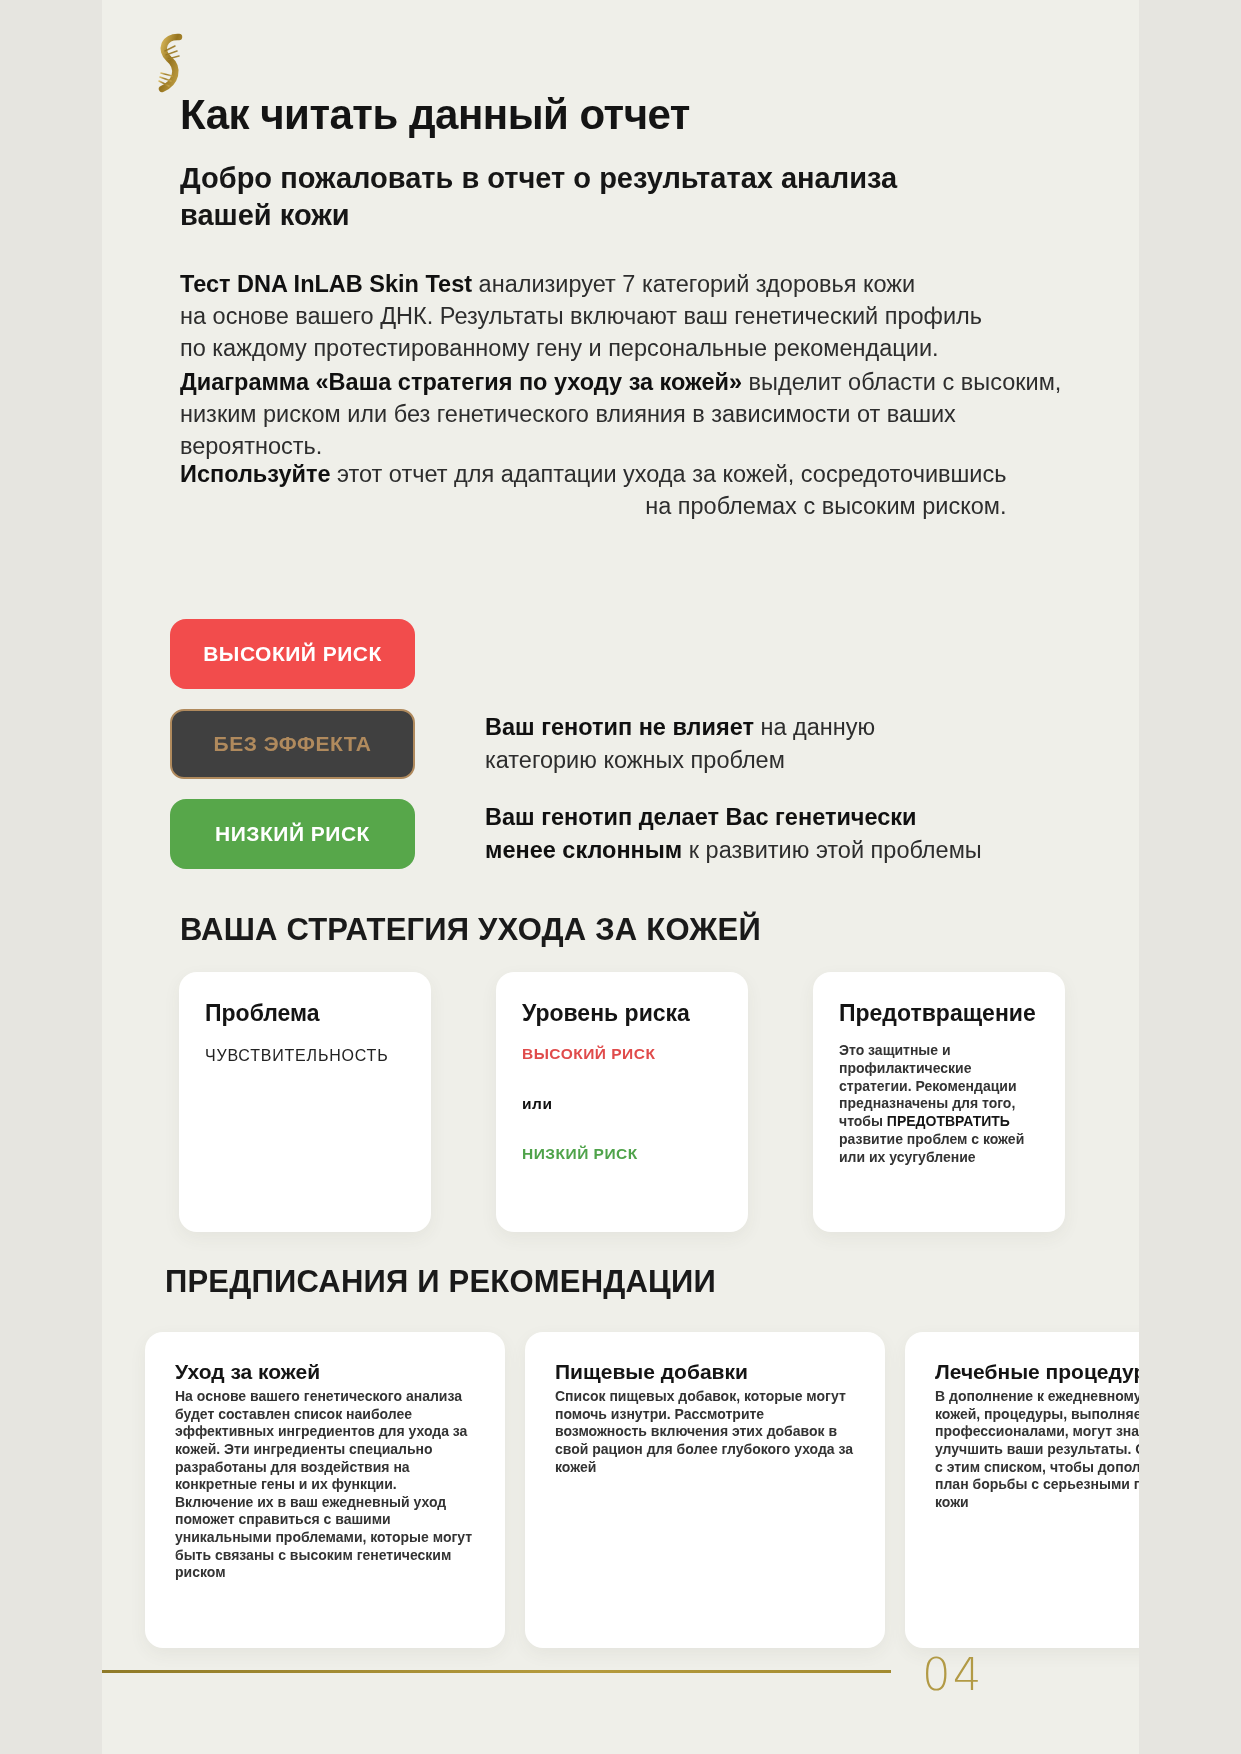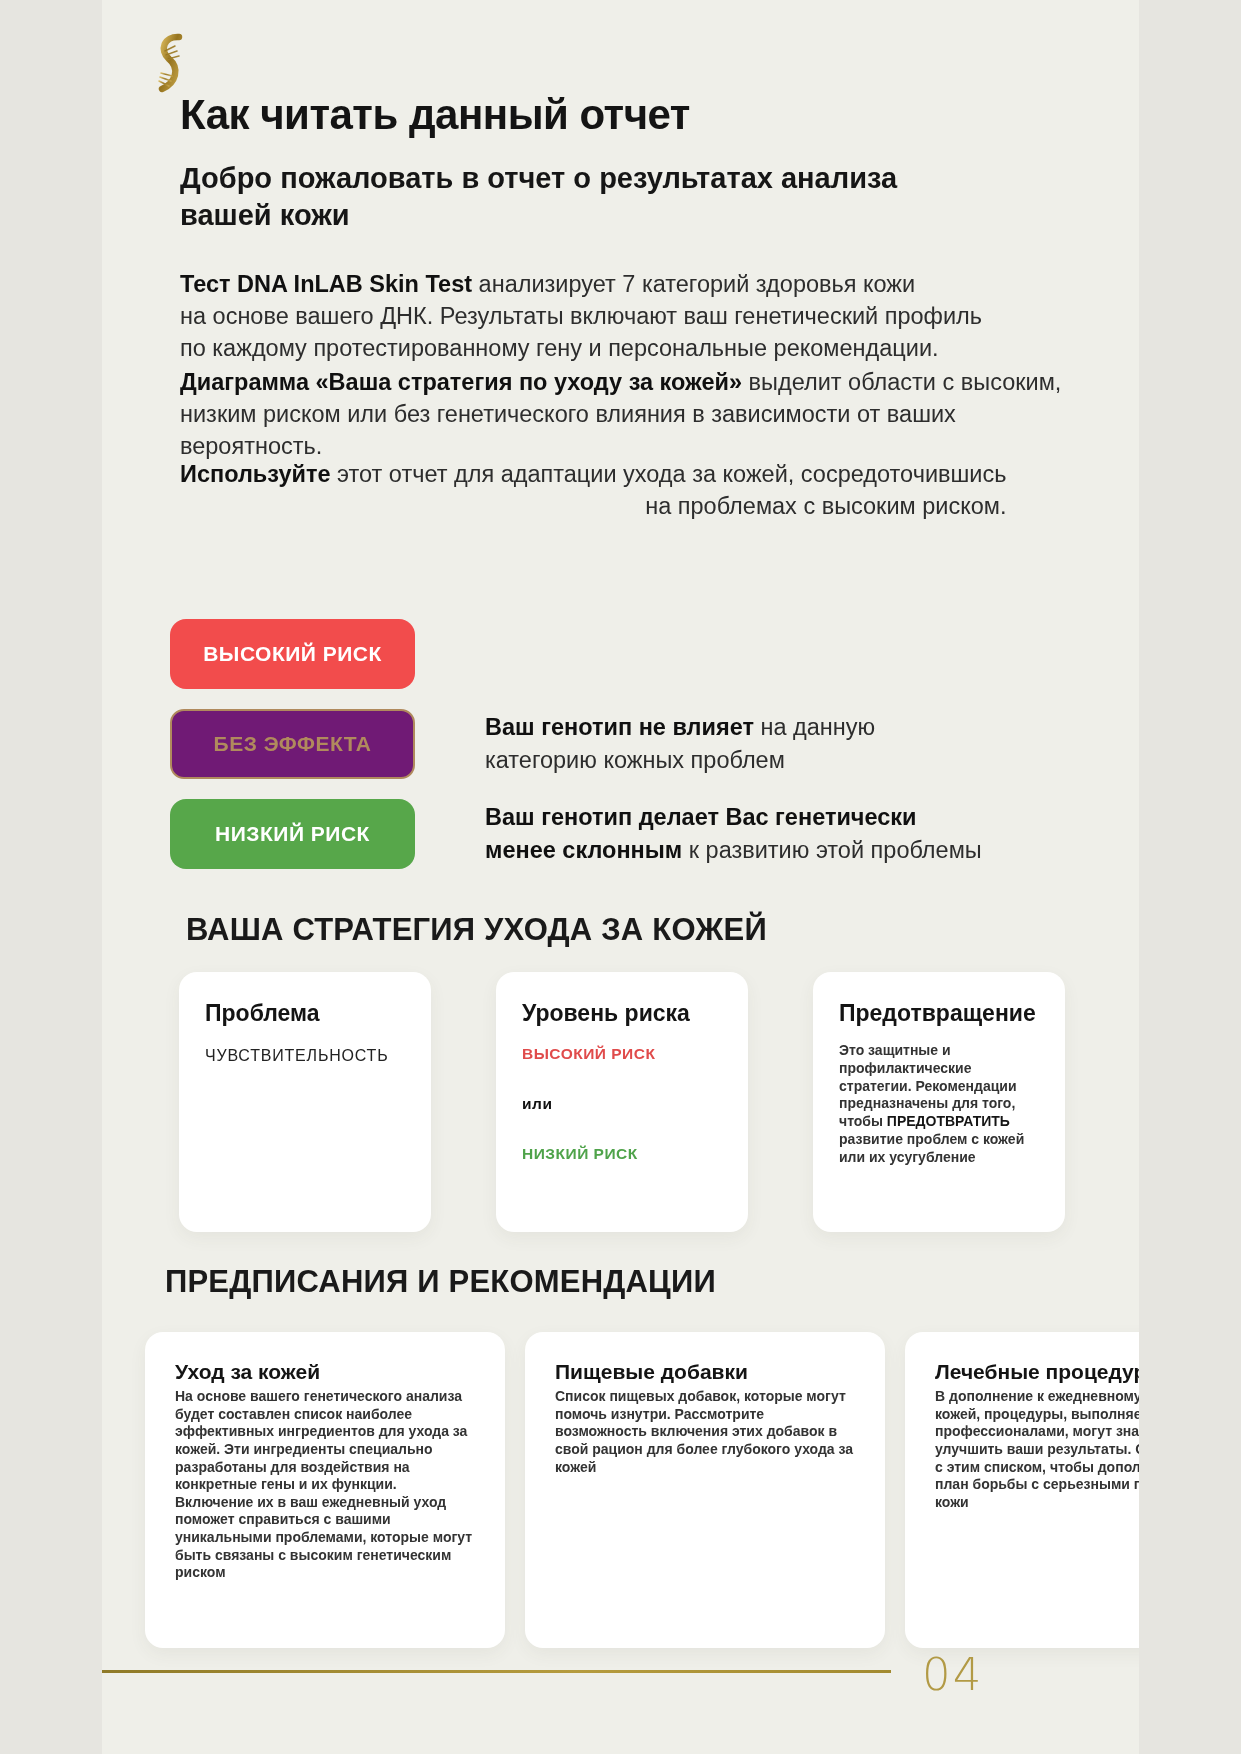--- a/index.html
+++ b/index.html
@@ -19,27 +19,27 @@
   .para b{color:#101010;font-weight:700;}
   .p1{left:78px;top:268px;}
   .p2{left:78px;top:366px;}
   .p3{left:78px;top:458px;text-align:right;}
   
   .legend{left:68px;top:619px;}
   .legend-row{display:flex;align-items:center;margin-bottom:20px;}
   .badge{width:245px;height:70px;border-radius:16px;display:flex;align-items:center;justify-content:center;
          font-size:21px;font-weight:700;letter-spacing:0.5px;box-sizing:border-box;}
   .badge-high{background:#f24c4c;color:#ffffff;}
-  .badge-none{background:#701a75;color:#b08a5d;border:2.5px solid #b08a5d;border-radius:14px;}
+  .badge-none{background:#404040;color:#b08a5d;border:2.5px solid #b08a5d;border-radius:14px;}
   .badge-low{background:#57a74a;color:#ffffff;}
   .legend-desc{margin-left:70px;font-size:23.5px;line-height:33px;color:#2d2d2d;}
   .legend-desc b{color:#101010;font-weight:700;}
   
   .section-h{font-size:31px;font-weight:600;color:#1a1a1a;letter-spacing:0.2px;}
-  .sh1{left:84px;top:912px;}
+  .sh1{left:78px;top:912px;}
   .sh2{left:63px;top:1264px;}
   
   .cards1{left:45px;top:972px;display:flex;gap:33px;}
   .card{background:#ffffff;border-radius:18px;box-shadow:0 6px 18px rgba(60,60,50,0.06);box-sizing:border-box;}
   .card-s{width:252px;height:260px;padding:28px 22px 0 26px;margin-left:32px;}
   .card-title{font-size:23px;font-weight:700;color:#141414;}
   .card-value{margin-top:20px;font-size:16px;font-weight:500;letter-spacing:0.8px;color:#222;}
   .risk-line{font-size:15.5px;font-weight:700;letter-spacing:0.5px;}
   .risk-high{margin-top:18px;color:#e04b4b;}
   .risk-or{margin-top:32px;color:#111;}

